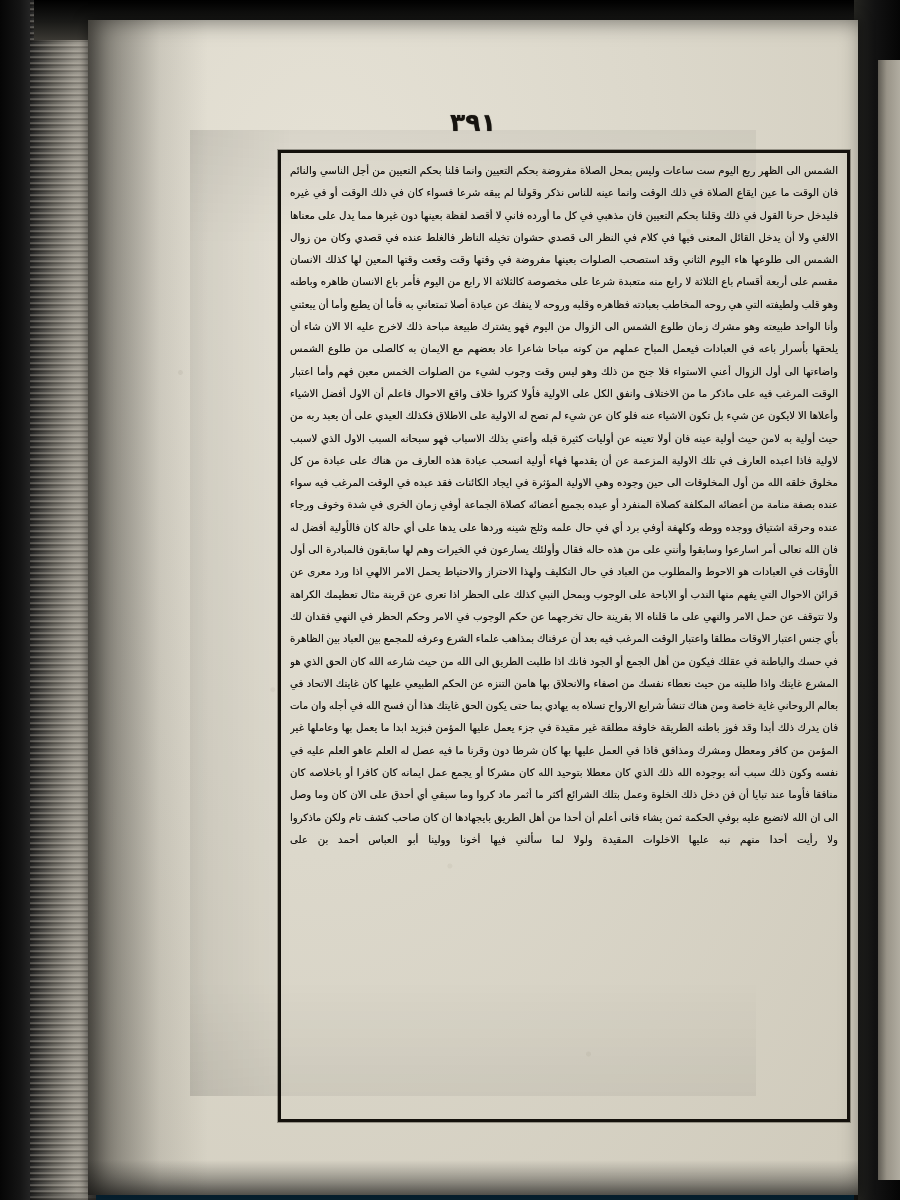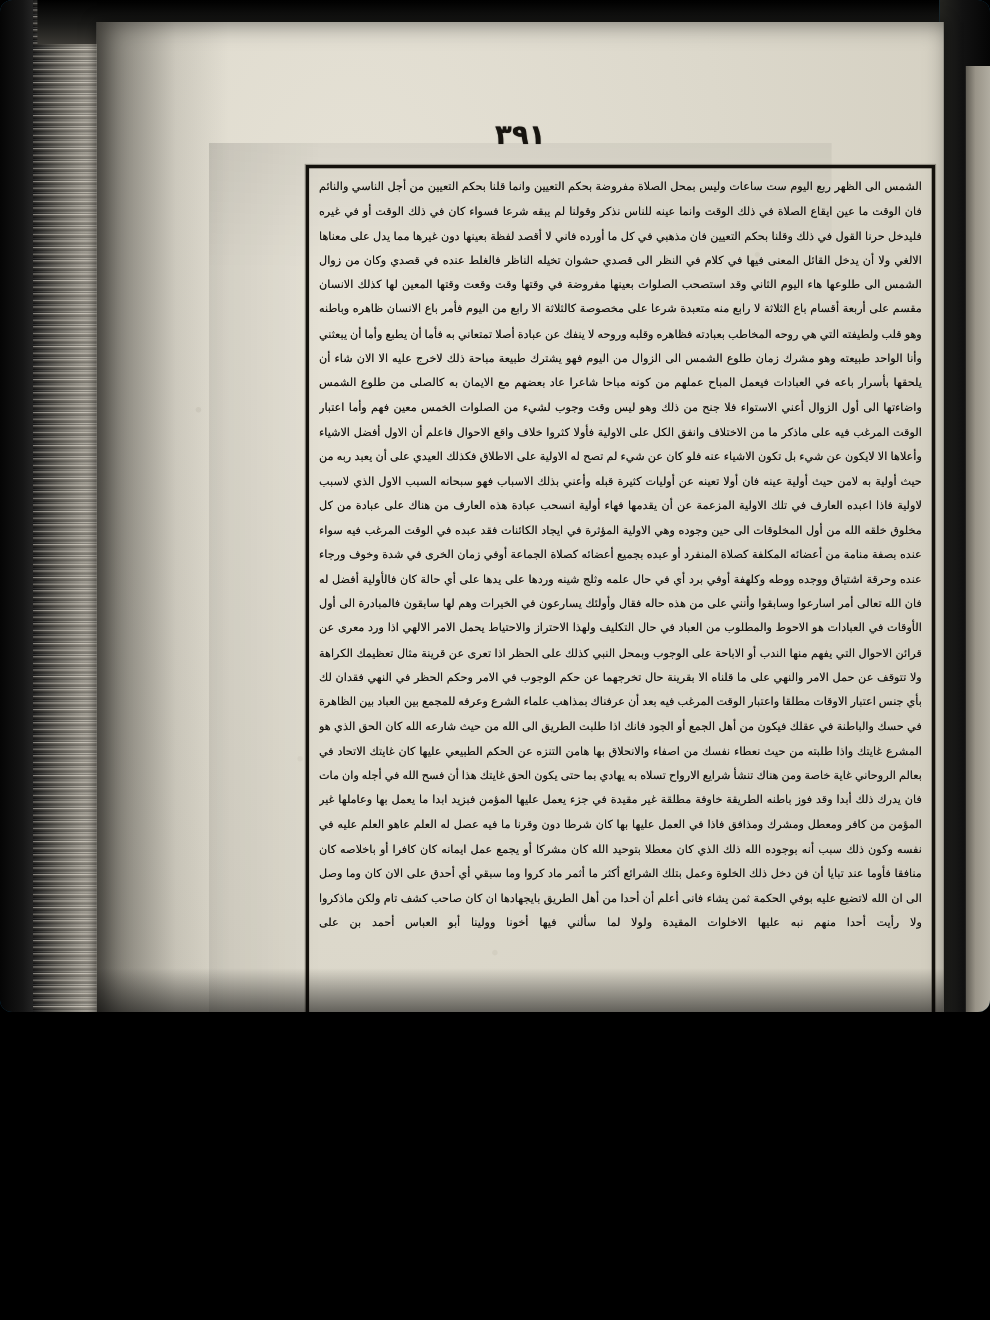--- a/index.html
+++ b/index.html
@@ -11,24 +11,23 @@
     width: 900px;
     height: 1200px;
     overflow: hidden;
     font-family: "DejaVu Sans", sans-serif;
   }
 
   
   .scan {
     position: relative;
     width: 900px;
-    height: 920px;
+    height: 1200px;
     background: #0c4a6e;
     overflow: hidden;
-    border-radius: 11px;
   }
 
   
   .binding-dark {
     position: absolute;
     left: 0; top: 0;
     width: 34px; height: 1200px;
     background: linear-gradient(90deg,#050505 0%,#151515 60%,#2a2a2a 100%);
   }
   .binding-edge {

